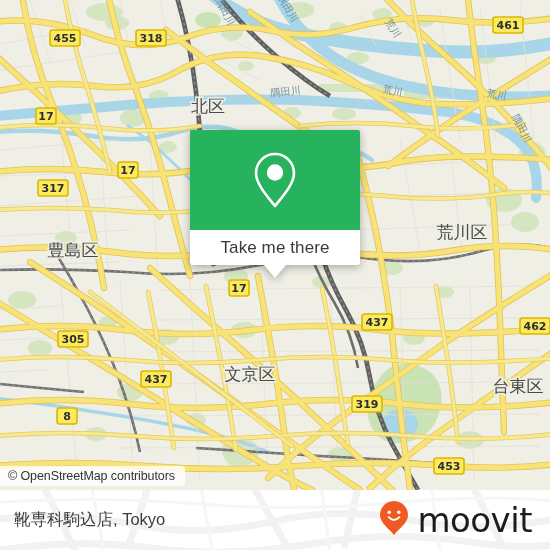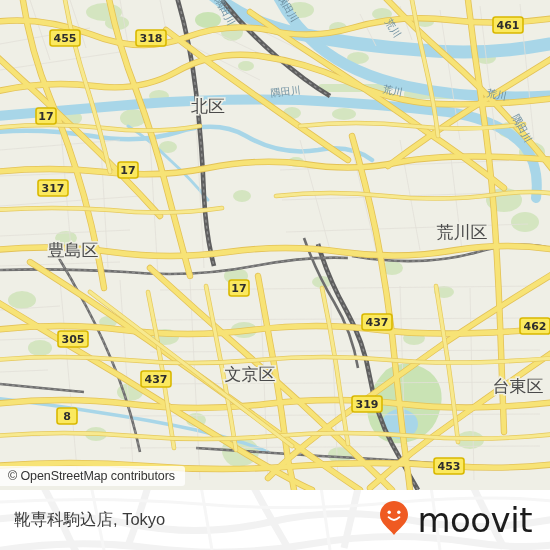--- a/index.html
+++ b/index.html
@@ -413,20 +413,32 @@
           <g>
             <rect x="434" y="458" width="30" height="16" rx="2.5" fill="#fbe95f" stroke="#d9b800" stroke-width="1.6"></rect>
             <text x="449" y="469.8" fill="#2e2e2e" font-size="11" font-weight="bold" font-family="&quot;DejaVu Sans&quot;, sans-serif" text-anchor="middle">453</text>
           </g>
         </g>
     </svg>
 
     <div id="attribution">© OpenStreetMap contributors</div>
   </div>
 
+  <div id="popup-card">
+    <div id="popup-tail"></div>
+    <div id="popup-green">
+      <span>
+        <svg width="56" height="62" viewBox="0 0 56 62" fill="none">
+          <path d="M28 5 C38.5 5 47 13.5 47 24 C47 35 36 47 28 57 C20 47 9 35 9 24 C9 13.5 17.5 5 28 5 Z" stroke="#ffffff" stroke-width="2.6" fill="none" stroke-linejoin="round"></path>
+          <circle cx="28" cy="23.5" r="8.2" fill="#ffffff"></circle>
+        </svg>
+      </span>
+    </div>
+    <div id="popup-label">Take me there</div>
+  </div>
 
   <div id="footer">
     <svg id="footer-watermark" width="550" height="60" viewBox="0 0 550 60">
       <rect x="0" y="0" width="550" height="60" fill="#ffffff"></rect>
       <g stroke="#f2f2f2" stroke-width="7" fill="none">
         <path d="M-10 30 Q60 20 130 34 Q200 48 270 32 Q340 16 410 30 Q480 44 560 28"></path>
         <path d="M40 -10 Q56 20 70 50 Q80 70 86 80"></path>
         <path d="M150 -10 Q140 24 128 56"></path>
         <path d="M250 -10 Q268 24 288 58"></path>
         <path d="M360 -10 Q352 24 344 58"></path>

